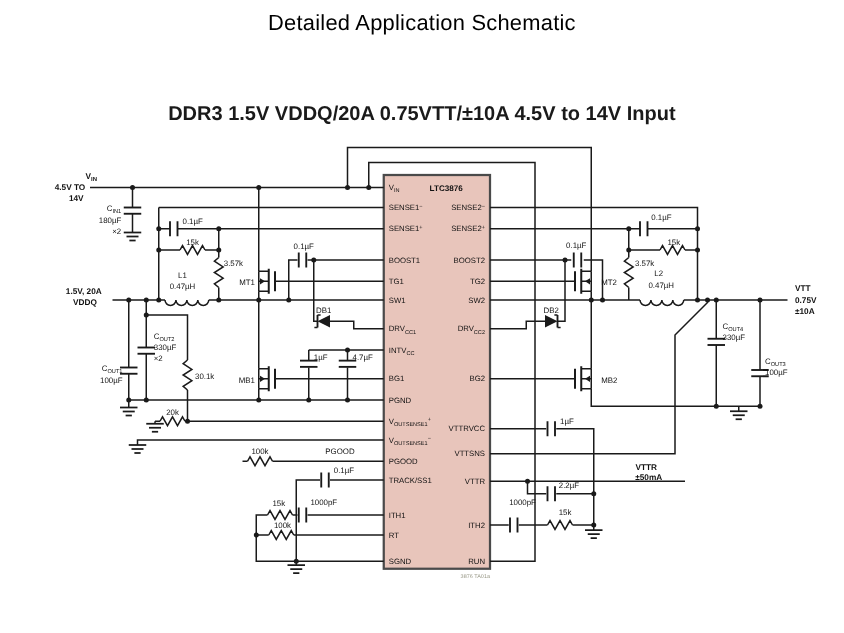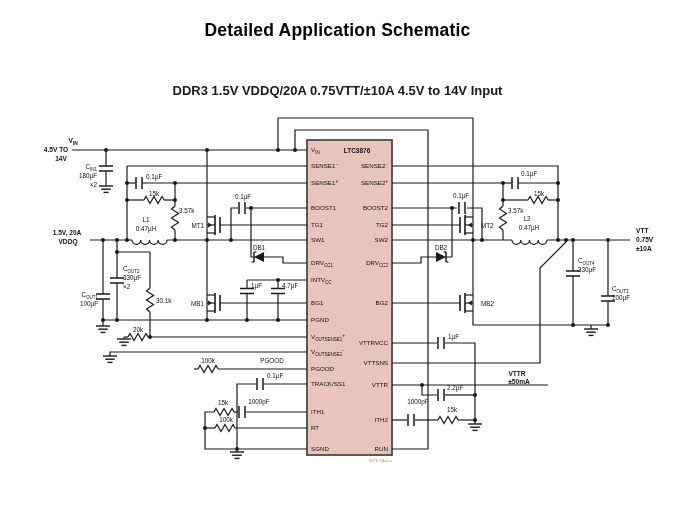--- a/index.html
+++ b/index.html
@@ -1,21 +1,21 @@
 <!DOCTYPE html>
 <html><head>
 <meta charset="utf-8">
 <style>
   html,body{margin:0;padding:0;background:#fff;}
   #page{position:relative;width:675px;height:506px;background:#fff;overflow:hidden;
         font-family:"Liberation Sans",sans-serif;}
-  #title{position:absolute;top:20px;left:0;width:675px;text-align:center;
-         font-size:17.5px;font-weight:bold;color:#000;letter-spacing:.2px;}
+  #title{position:absolute;top:8px;left:0;width:675px;text-align:center;
+         font-size:17.5px;font-weight:normal;color:#000;letter-spacing:.2px;}
   #subtitle{position:absolute;top:83px;left:0;width:675px;text-align:center;
-            font-size:13px;font-weight:bold;color:#1a1a1a;}
+            font-size:16px;font-weight:bold;color:#1a1a1a;}
   svg{position:absolute;top:0;left:0;}
   text{font-family:"Liberation Sans",sans-serif;}
 </style>
 </head>
 <body>
 
 <div id="page">
   <div id="title">Detailed Application Schematic</div>
   <div id="subtitle">DDR3 1.5V VDDQ/20A 0.75VTT/±10A 4.5V to 14V Input</div>
   <svg id="schem" width="675" height="506" viewBox="0 0 675 506">

